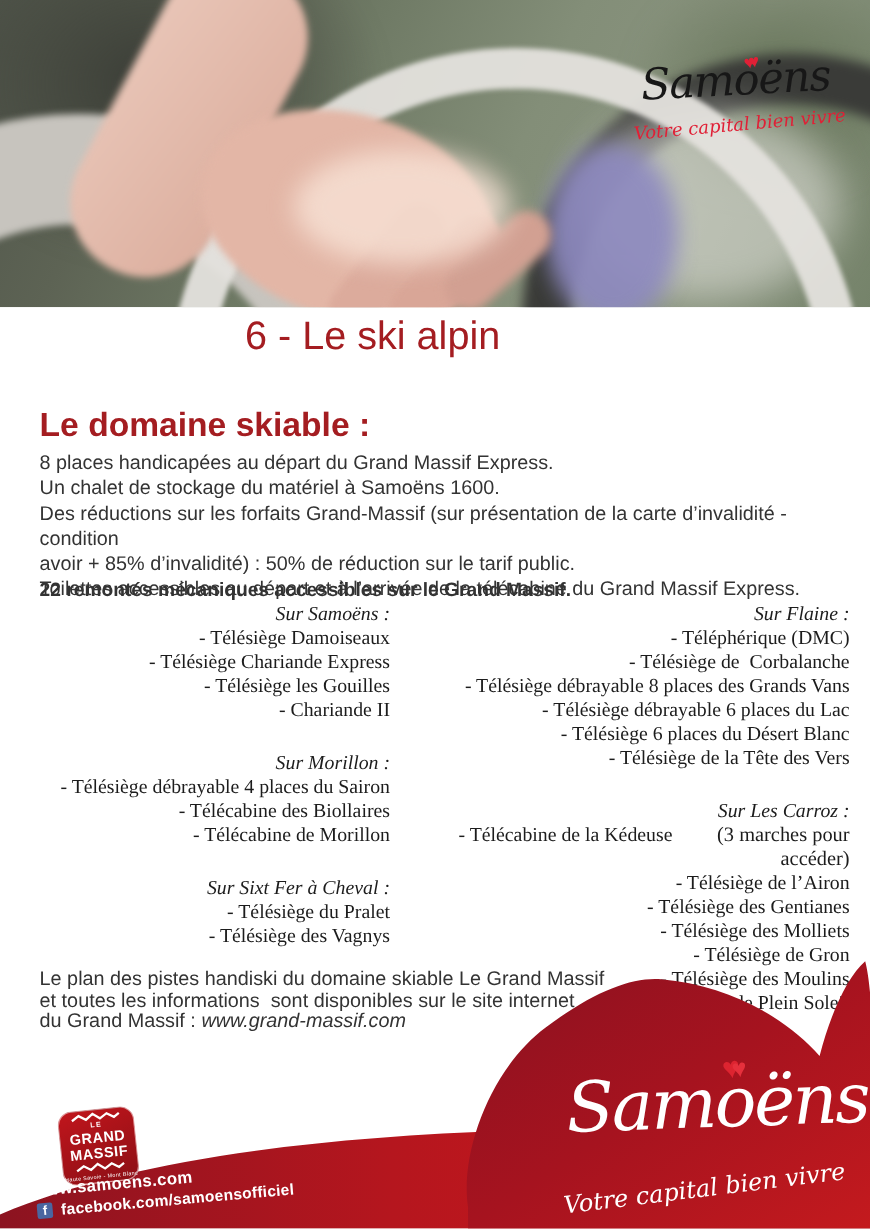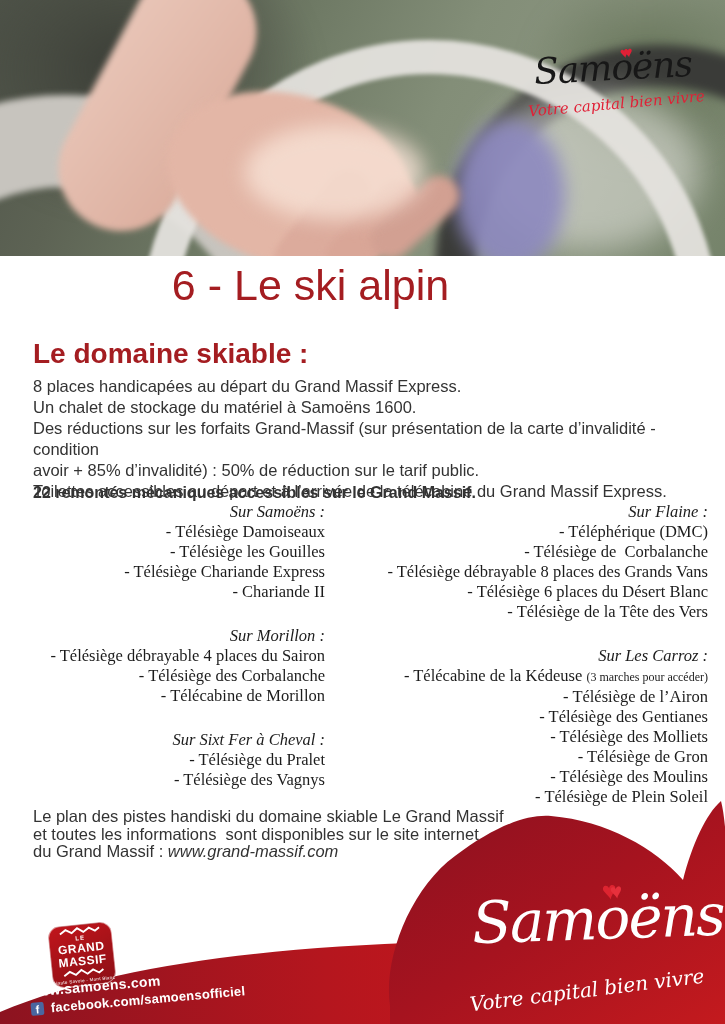--- a/index.html
+++ b/index.html
@@ -29,34 +29,34 @@
   .ph-hand-hl{left:245px;top:125px;width:180px;height:95px;border-radius:50%;background:rgba(248,226,214,.8);filter:blur(10px);}
 
   .script{font-family:"DejaVu Serif",serif;font-style:italic;}
   .hero-logo{position:absolute;left:528px;top:50px;width:170px;text-align:center;}
   .hero-hearts{position:absolute;left:92px;top:-6px;font-size:15px;color:#e02036;letter-spacing:-5px;transform:rotate(-10deg);}
   .hero-brand{font-size:36px;color:#171717;letter-spacing:-1px;transform:rotate(-3deg);line-height:1;}
   .hero-tagline{margin-top:9px;font-size:15px;color:#e02036;transform:rotate(-5deg);white-space:nowrap;}
 
   
   .title{position:absolute;left:0;top:262px;width:621px;text-align:center;
-         font-size:43px;line-height:1.1;color:var(--accent,#a41d21);}
+         font-size:33px;line-height:1.1;color:var(--accent,#a41d21);}
   .heading{position:absolute;left:33px;top:338px;font-size:28px;font-weight:bold;color:var(--accent,#a41d21);}
   .intro{position:absolute;left:33px;top:376px;width:660px;font-size:16.5px;line-height:21px;color:var(--ink,#333);}
   .intro div{white-space:pre-wrap;}
   .subheading{position:absolute;left:33px;top:484px;font-size:16px;font-weight:bold;color:var(--ink,#333);}
 
   .columns{position:absolute;left:36px;top:502px;width:672px;display:flex;}
   .col{font-family:"Liberation Serif",serif;font-size:16.5px;line-height:20px;color:var(--serif-ink,#1c1c1c);text-align:right;}
   .col-left{width:289px;flex:0 0 289px;}
   .col-right{flex:1;}
   .group-title{font-style:italic;}
   .group-title:not(:first-child){margin-top:24px;font-style:italic;}
   .lift-item{white-space:pre-wrap;}
-  .lift-item .note{font-size:12px;}
+  .lift-item .note{font-size:17px;margin-left:33px;}
 
   .footer-text{position:absolute;left:33px;top:808px;width:560px;font-size:16.5px;line-height:17.5px;color:var(--ink,#333);z-index:2;}
   .footer-text div{white-space:pre-wrap;}
   .url-italic{font-style:italic;}
 
   
   .band-svg{position:absolute;left:0;top:914px;z-index:1;}
   .heart-svg{position:absolute;left:355px;top:774px;z-index:1;}
 
   .bottom-hearts{position:absolute;left:602px;top:876px;z-index:2;transform:rotate(-8deg);color:#dd2430;}
@@ -124,36 +124,37 @@
       <div>avoir + 85% d’invalidité) : 50% de réduction sur le tarif public.</div>
       <div>Toilettes accessibles au départ et à l’arrivée de la télécabine du Grand Massif Express.</div>
     </div>
 
   <div class="subheading">22 remontés mécaniques accessibles sur le Grand Massif.</div>
 
   <div class="columns">
     <div class="col col-left" id="col-left">
         <div class="group-title">Sur Samoëns :</div>
         <div class="lift-item">- Télésiège Damoiseaux</div>
+        <div class="lift-item">- Télésiège Chariande Express</div>
         <div class="lift-item">- Télésiège les Gouilles</div>
-        <div class="lift-item">- Télésiège Chariande Express</div>
         <div class="lift-item">- Chariande II</div>
         <div class="group-title">Sur Morillon :</div>
         <div class="lift-item">- Télésiège débrayable 4 places du Sairon</div>
-        <div class="lift-item">- Télésiège des Corbalanche</div>
+        <div class="lift-item">- Télécabine des Biollaires</div>
         <div class="lift-item">- Télécabine de Morillon</div>
         <div class="group-title">Sur Sixt Fer à Cheval :</div>
         <div class="lift-item">- Télésiège du Pralet</div>
         <div class="lift-item">- Télésiège des Vagnys</div>
       </div>
     <div class="col col-right" id="col-right">
         <div class="group-title">Sur Flaine :</div>
         <div class="lift-item">- Téléphérique (DMC)</div>
         <div class="lift-item">- Télésiège de  Corbalanche</div>
         <div class="lift-item">- Télésiège débrayable 8 places des Grands Vans</div>
+        <div class="lift-item">- Télésiège débrayable 6 places du Lac</div>
         <div class="lift-item">- Télésiège 6 places du Désert Blanc</div>
         <div class="lift-item">- Télésiège de la Tête des Vers</div>
         <div class="group-title">Sur Les Carroz :</div>
         <div class="lift-item">- Télécabine de la Kédeuse <span class="note">(3 marches pour accéder)</span></div>
         <div class="lift-item">- Télésiège de l’Airon</div>
         <div class="lift-item">- Télésiège des Gentianes</div>
         <div class="lift-item">- Télésiège des Molliets</div>
         <div class="lift-item">- Télésiège de Gron</div>
         <div class="lift-item">- Télésiège des Moulins</div>
         <div class="lift-item">- Télésiège de Plein Soleil</div>

